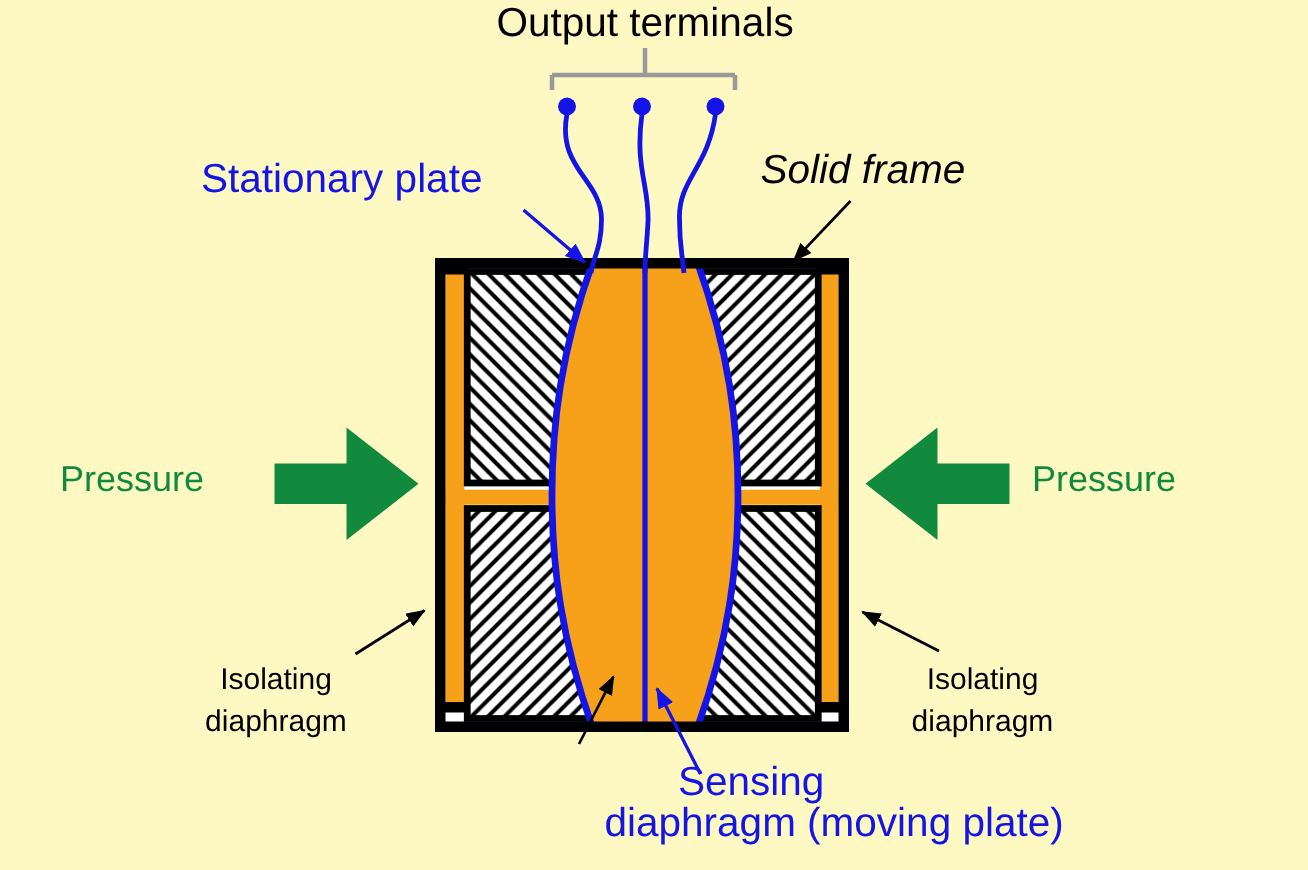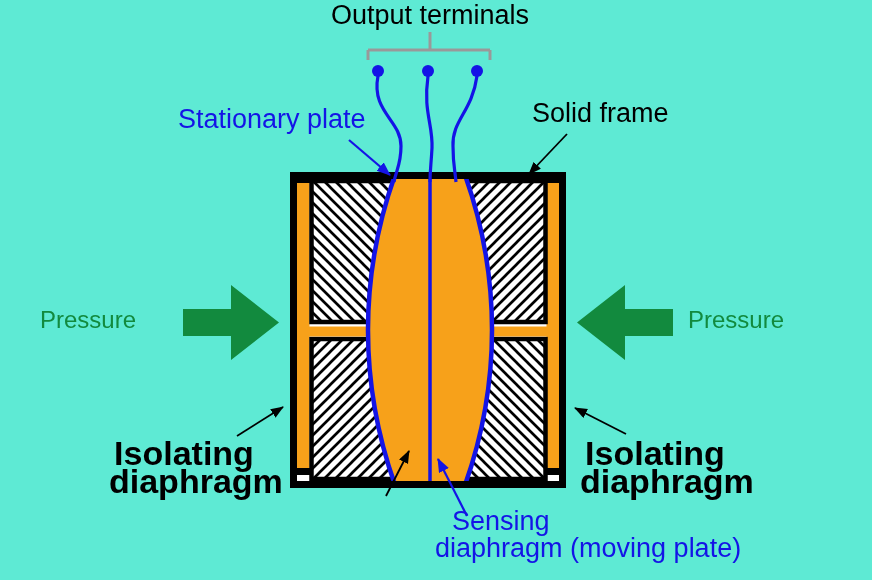--- a/index.html
+++ b/index.html
@@ -1,28 +1,28 @@
 <!DOCTYPE html>
 <html><head>
 <meta charset="utf-8">
 <style>
   html,body{margin:0;padding:0;background:#fff;}
   #stage{
-    position:relative;width:872px;height:580px;background:#5eead4;
+    position:relative;width:872px;height:580px;background:#fef9c3;
     font-family:"Liberation Sans",sans-serif;overflow:hidden;
   }
   #stage svg{position:absolute;left:0;top:0;}
   .lbl{
     position:absolute;color:#000;font-size:27px;line-height:28px;
     white-space:nowrap;letter-spacing:0px;
   }
   .lbl.blue{color:#1414e6;}
   .lbl.green{color:#128a3e;font-size:24px;}
   .lbl.center{text-align:center;}
-  .lbl.small{font-size:34px;line-height:28px;font-weight:bold;}
+  .lbl.small{font-size:20px;line-height:28px;}
 </style>
 </head>
 <body>
 
 <div id="stage">
 
   <svg width="872" height="580" viewBox="0 0 872 580">
     <defs>
 
       <pattern id="hatchBack" patternUnits="userSpaceOnUse" width="11" height="11">
@@ -92,39 +92,39 @@
     <line x1="349" y1="140" x2="390" y2="175" stroke-width="2.2" marker-end="url(#arrowBlue)" stroke="#1414E6"></line>
     <line x1="567" y1="134" x2="529" y2="174" stroke="#000" stroke-width="1.8" marker-end="url(#arrowBlack)"></line>
     <line x1="237" y1="436" x2="283" y2="407" stroke="#000" stroke-width="1.8" marker-end="url(#arrowBlack)"></line>
     <line x1="626" y1="434" x2="575" y2="408" stroke="#000" stroke-width="1.8" marker-end="url(#arrowBlack)"></line>
     <line x1="386" y1="496" x2="409" y2="451" stroke="#000" stroke-width="1.8" marker-end="url(#arrowBlack)"></line>
     <line x1="467" y1="516" x2="438" y2="459" stroke-width="2.2" marker-end="url(#arrowBlue)" stroke="#1414E6"></line>
   </svg>
 
   <div class="lbl" style="left:331px;top:1px;">Output terminals</div>
 
-  <div class="lbl blue" style="left:134px;top:105px;margin-left:44px;">Stationary plate</div>
+  <div class="lbl blue" style="left:134px;top:105px;">Stationary plate</div>
 
-  <div class="lbl" style="left:532px;top:99px;">Solid frame</div>
+  <div class="lbl" style="left:507px;top:99px;font-style:italic;">Solid frame</div>
 
   <div class="lbl green" style="left:40px;top:306px;">Pressure</div>
 
   <div class="lbl green" style="left:688px;top:306px;">Pressure</div>
 
   <div class="lbl small center" style="left:109px;top:439px;width:150px;">
     <div>Isolating</div>
     <div>diaphragm</div>
   </div>
 
   <div class="lbl small center" style="left:580px;top:439px;width:150px;">
     <div>Isolating</div>
     <div>diaphragm</div>
   </div>
 
   <div class="lbl small" style="left:302px;top:497px;">
   </div>
 
   <div>
     <div class="lbl blue" style="left:452px;top:507px;">Sensing</div>
-    <div class="lbl blue" style="left:435px;top:534px;">diaphragm (moving plate)</div>
+    <div class="lbl blue" style="left:403px;top:534px;">diaphragm (moving plate)</div>
   </div>
 
 </div>
 
 </body></html>

